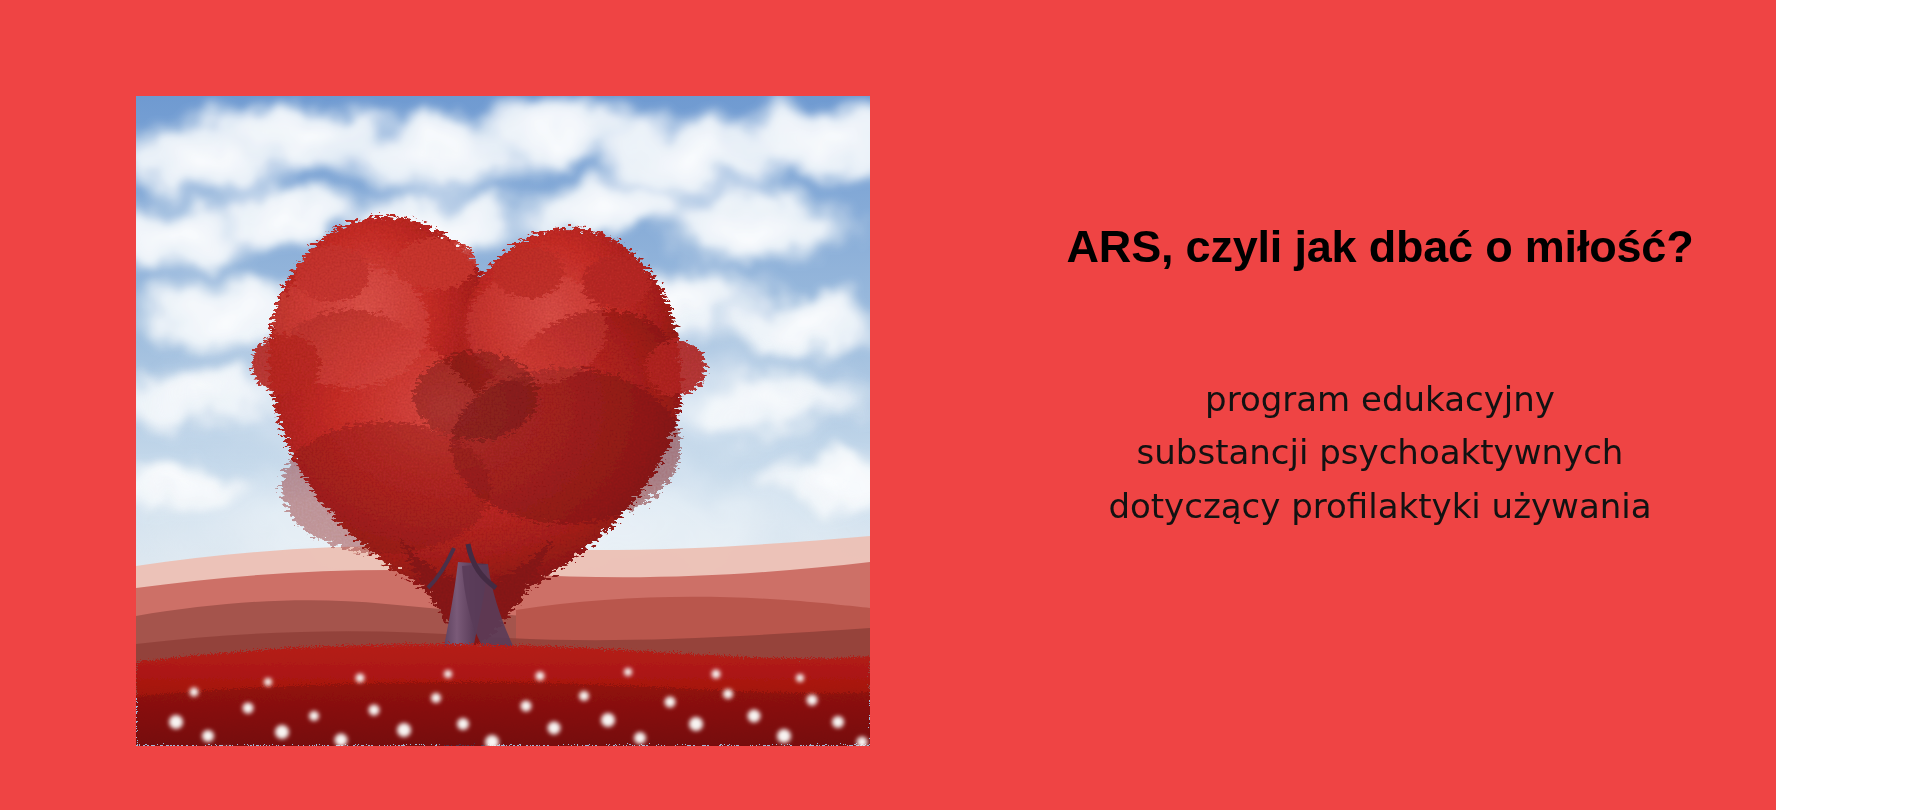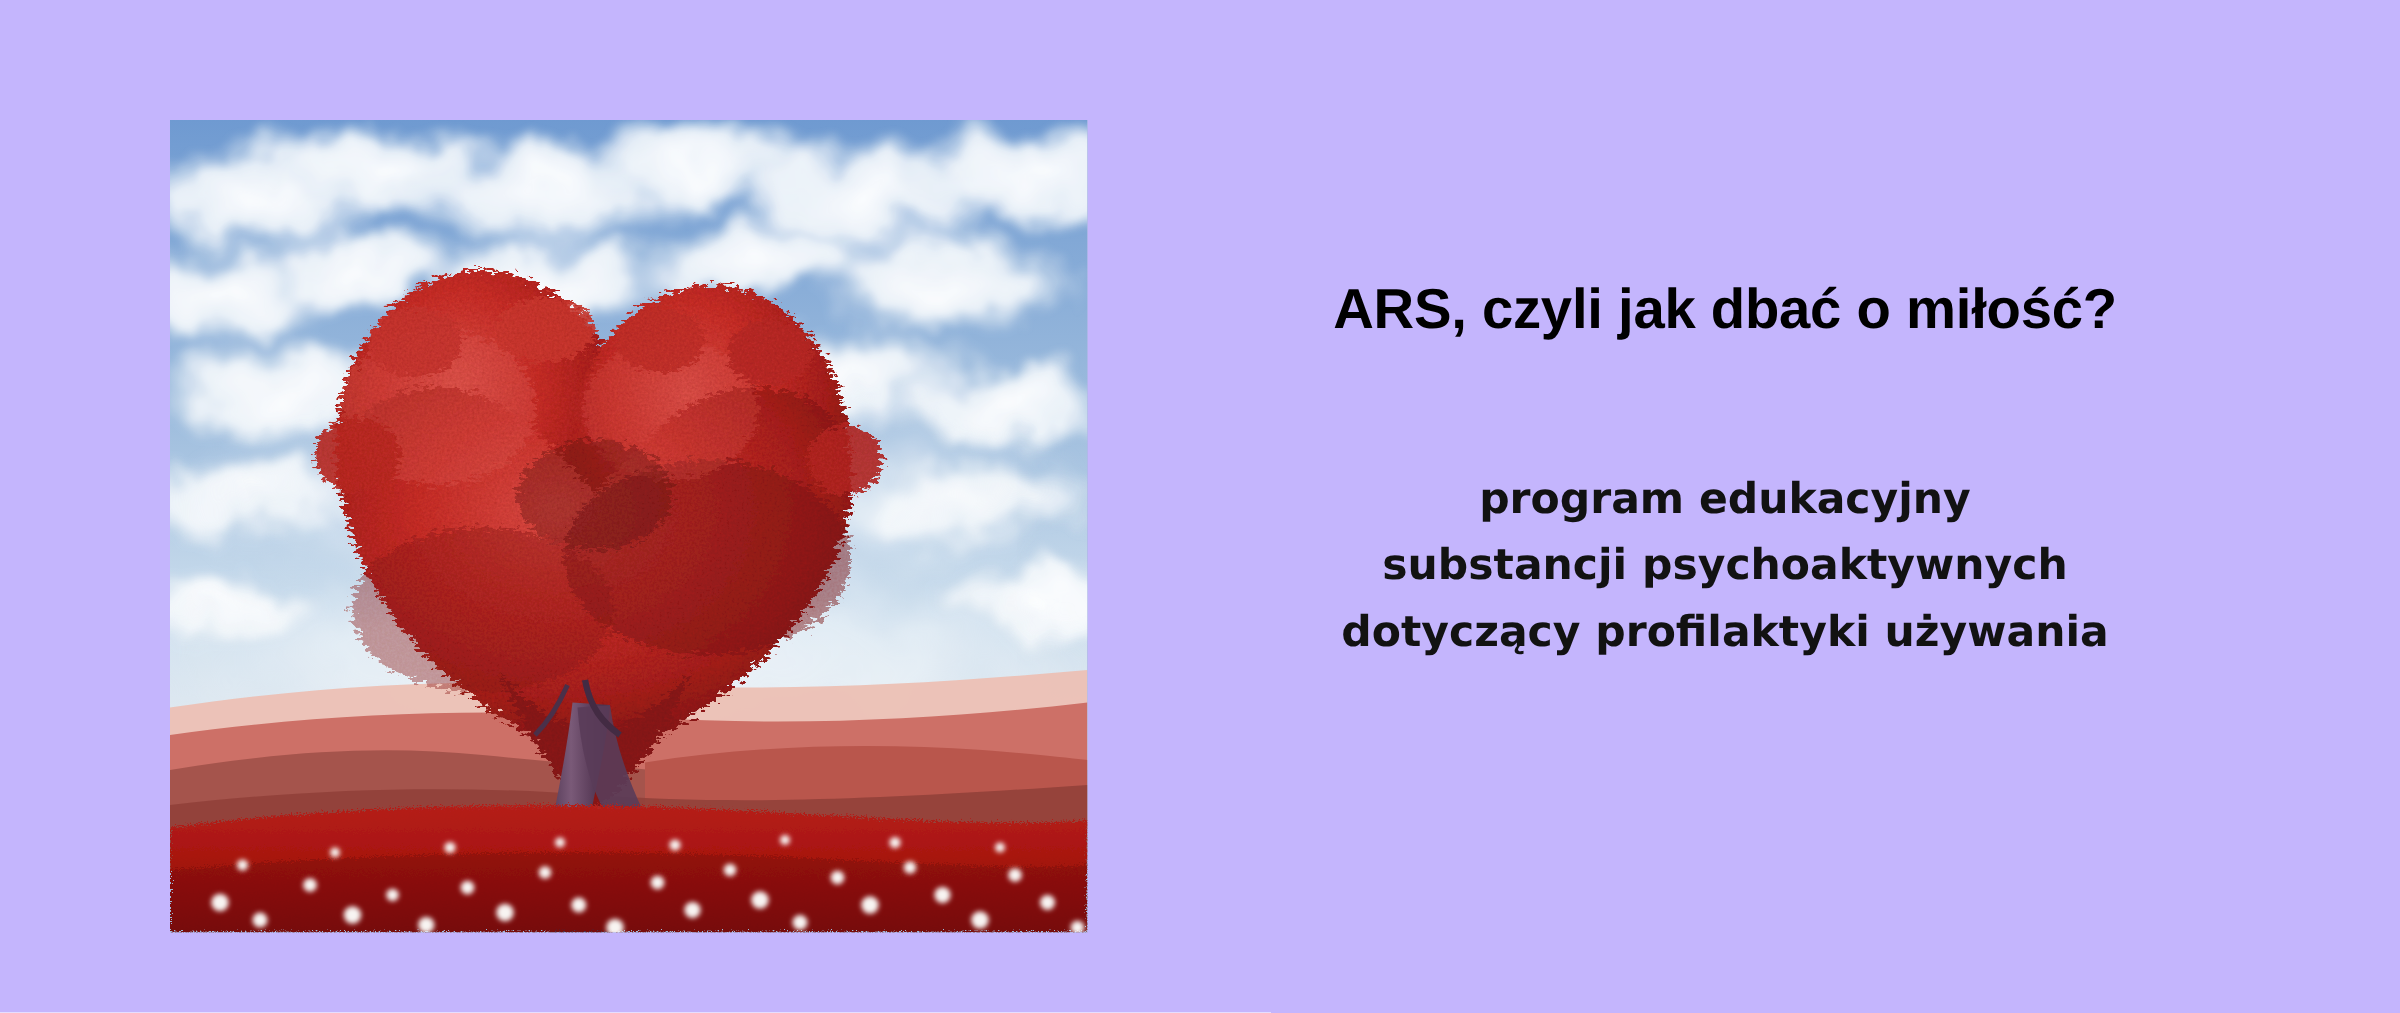--- a/index.html
+++ b/index.html
@@ -10,23 +10,23 @@
   }
   body {
     width: 1920px;
     height: 810px;
     overflow: hidden;
     font-family: "Liberation Sans", sans-serif;
   }
 
   .slide {
     position: relative;
-    width: 1920px;
+    width: 1776px;
     height: 810px;
-    background: #c4b5fd;
+    background: #ef4444;
   }
 
   
   .illustration {
     position: absolute;
     left: 136px;
     top: 96px;
     width: 734px;
     height: 650px;
     overflow: hidden;
@@ -53,21 +53,21 @@
     line-height: 1.15;
     letter-spacing: -0.2px;
     color: #000000;
     white-space: nowrap;
   }
 
   .subtitle {
     margin: 0;
     padding-top: 100px;
     font-family: "DejaVu Sans", sans-serif;
-    font-weight: bold;
+    font-weight: normal;
     font-size: 34px;
     line-height: 1.58;
     color: #121212;
   }
   .subtitle .line { display: block; white-space: nowrap; }
 </style>
 </head>
 <body>
 
 <div class="slide">

